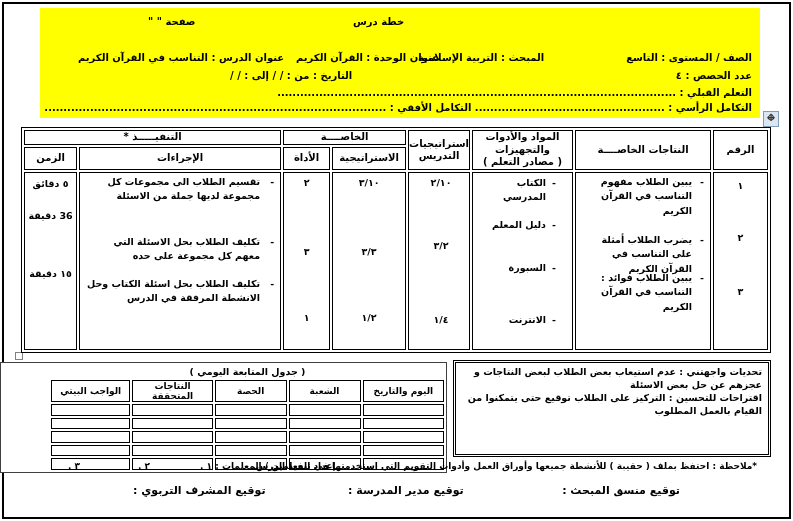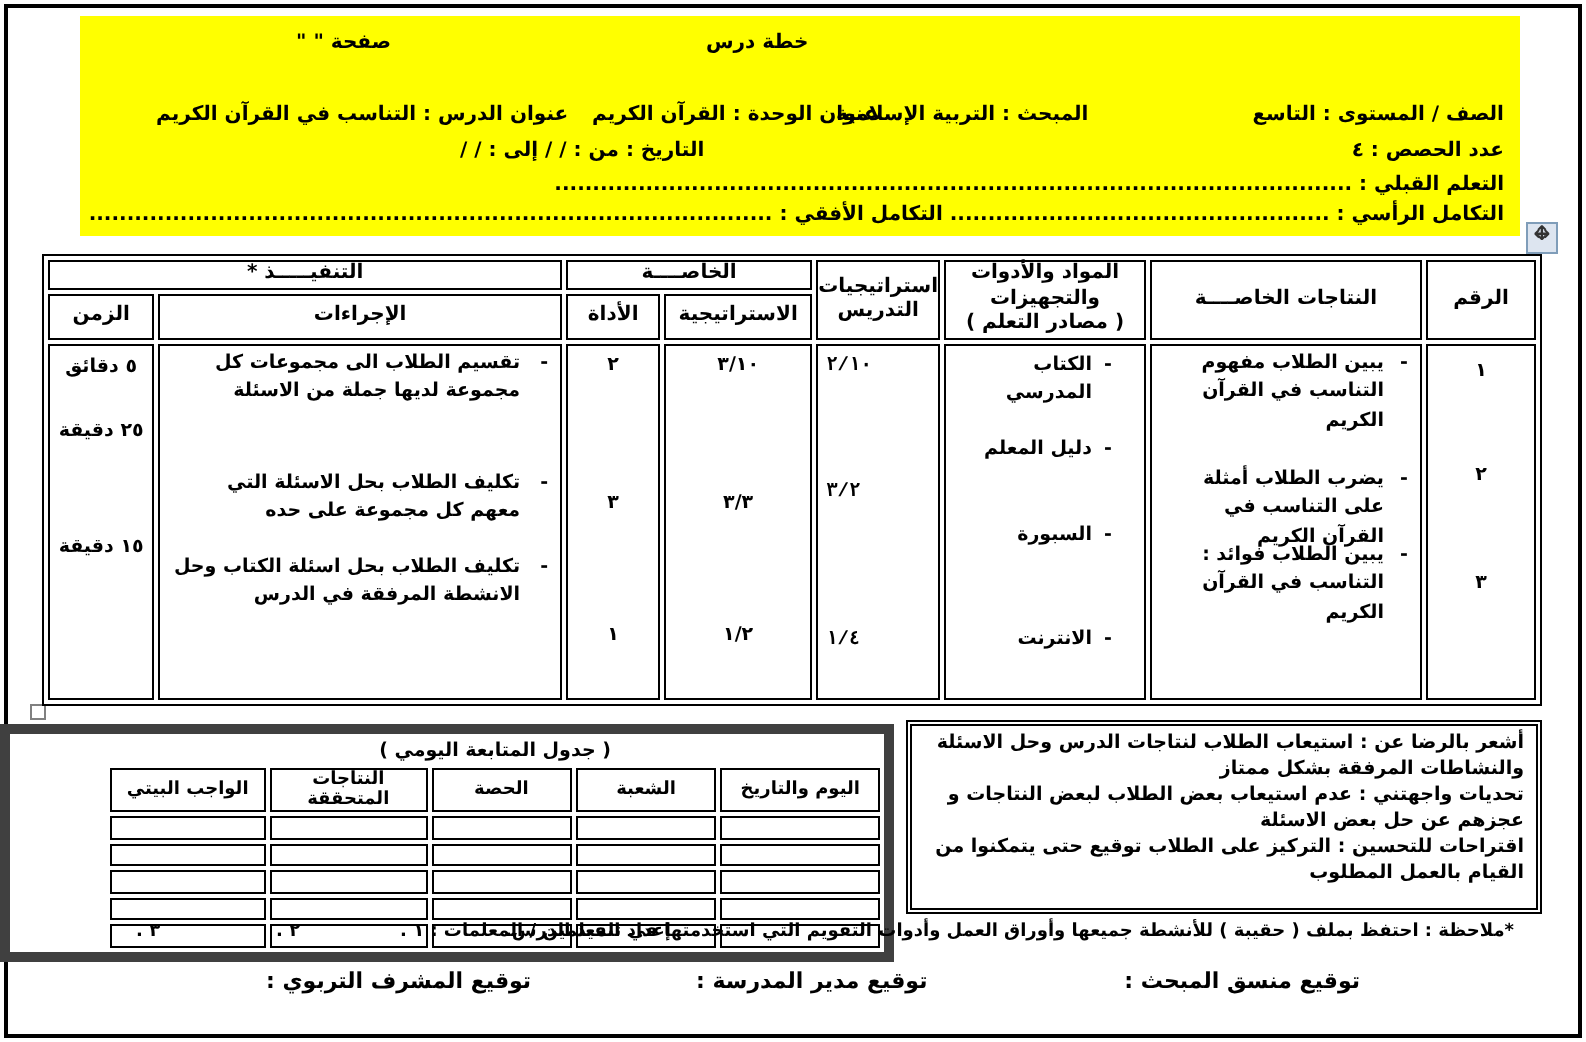--- a/index.html
+++ b/index.html
@@ -27,34 +27,34 @@
   table{border-collapse:separate;border-spacing:2px;background:#fff;}
   .plan{position:absolute;right:22px;top:127px;table-layout:fixed;border:1px solid #000;}
   .plan th,.plan td{border:1px solid #000;padding:0;vertical-align:middle;box-sizing:border-box;}
   .plan th{font-size:10px;text-align:center;line-height:1.25;}
   .plan .hr1 th{height:15px;}
   .plan .hr2 th{height:23px;}
   .plan td{vertical-align:top;}
   .cw{position:relative;height:176px;font-size:9.5px;}
   .it{position:absolute;right:0;left:0;line-height:1.5;}
   .center{text-align:center;}
-  .left{text-align:left;padding-left:4px;font-family:Liberation Mono, monospace;}
+  .left{text-align:center;padding-left:4px;}
   .bullet{text-align:right;position:absolute;line-height:1.5;}
   .bullet::before{content:"-";position:absolute;right:2px;top:0;}
   .outcomes-cell .bullet{right:4px;left:4px;padding-right:14px;}
   .materials-cell .bullet{right:14px;left:2px;padding-right:12px;}
   .procedures-cell .bullet{right:4px;left:6px;padding-right:16px;}
 
   
   .reflection{
     position:absolute;left:455px;top:362px;width:314px;height:93px;box-sizing:border-box;
     border:1px solid #000;outline:1px solid #000;outline-offset:1px;
     padding:2px 6px 0 4px;font-size:9.5px;line-height:13px;text-align:right;
   }
-  .daily{position:absolute;right:346px;top:362px;table-layout:fixed;border:5px solid #404040;padding-left:48px;}
+  .daily{position:absolute;right:346px;top:362px;table-layout:fixed;border:1px solid #404040;padding-left:48px;}
   .daily td,.daily th{border:1px solid #000;box-sizing:border-box;padding:0 2px;font-size:9px;text-align:center;}
   .daily .tbl-title td{border:none;height:13px;font-size:9.5px;}
   .daily .hd td{height:14px;}
   .daily .empty td{height:11.5px;}
 
   
   .foot{position:absolute;white-space:nowrap;}
   .note{top:461px;right:36px;font-size:9px;}
   .prep{top:461px;font-size:9px;}
   .sig{top:484px;font-size:11px;}
@@ -172,30 +172,29 @@
       <td class="procedures-cell">
             <div class="cw">
         <div class="bullet" style="top:2px;">تقسيم الطلاب الى مجموعات كل مجموعة لديها جملة من الاسئلة</div>
         <div class="bullet" style="top:62px;">تكليف الطلاب بحل الاسئلة التي معهم كل مجموعة على حده</div>
         <div class="bullet" style="top:104px;">تكليف الطلاب بحل اسئلة الكتاب وحل الانشطة المرفقة في الدرس</div>
       </div>
           </td>
       <td>
             <div class="cw">
         <div class="it center" style="top:4px;">٥ دقائق</div>
-        <div class="it center" style="top:36px;">٢٥ دقيقة</div>
+        <div class="it center" style="top:36px;">36 دقيقة</div>
         <div class="it center" style="top:94px;">١٥ دقيقة</div>
       </div>
           </td>
     </tr>
   </tbody>
     </table>
 
   <div class="reflection">
-    <div>أشعر بالرضا عن :  استيعاب الطلاب لنتاجات الدرس وحل الاسئلة والنشاطات المرفقة بشكل ممتاز</div>
     <div>تحديات واجهتني : عدم استيعاب بعض الطلاب لبعض النتاجات و عجزهم عن حل بعض الاسئلة</div>
     <div>اقتراحات للتحسين : التركيز على الطلاب توقيع حتى يتمكنوا من القيام بالعمل المطلوب</div>
   </div>
 
   <table class="daily">
     <colgroup>
       <col style="width:86px">
         <col style="width:76px">
         <col style="width:76px">
         <col style="width:84px">

